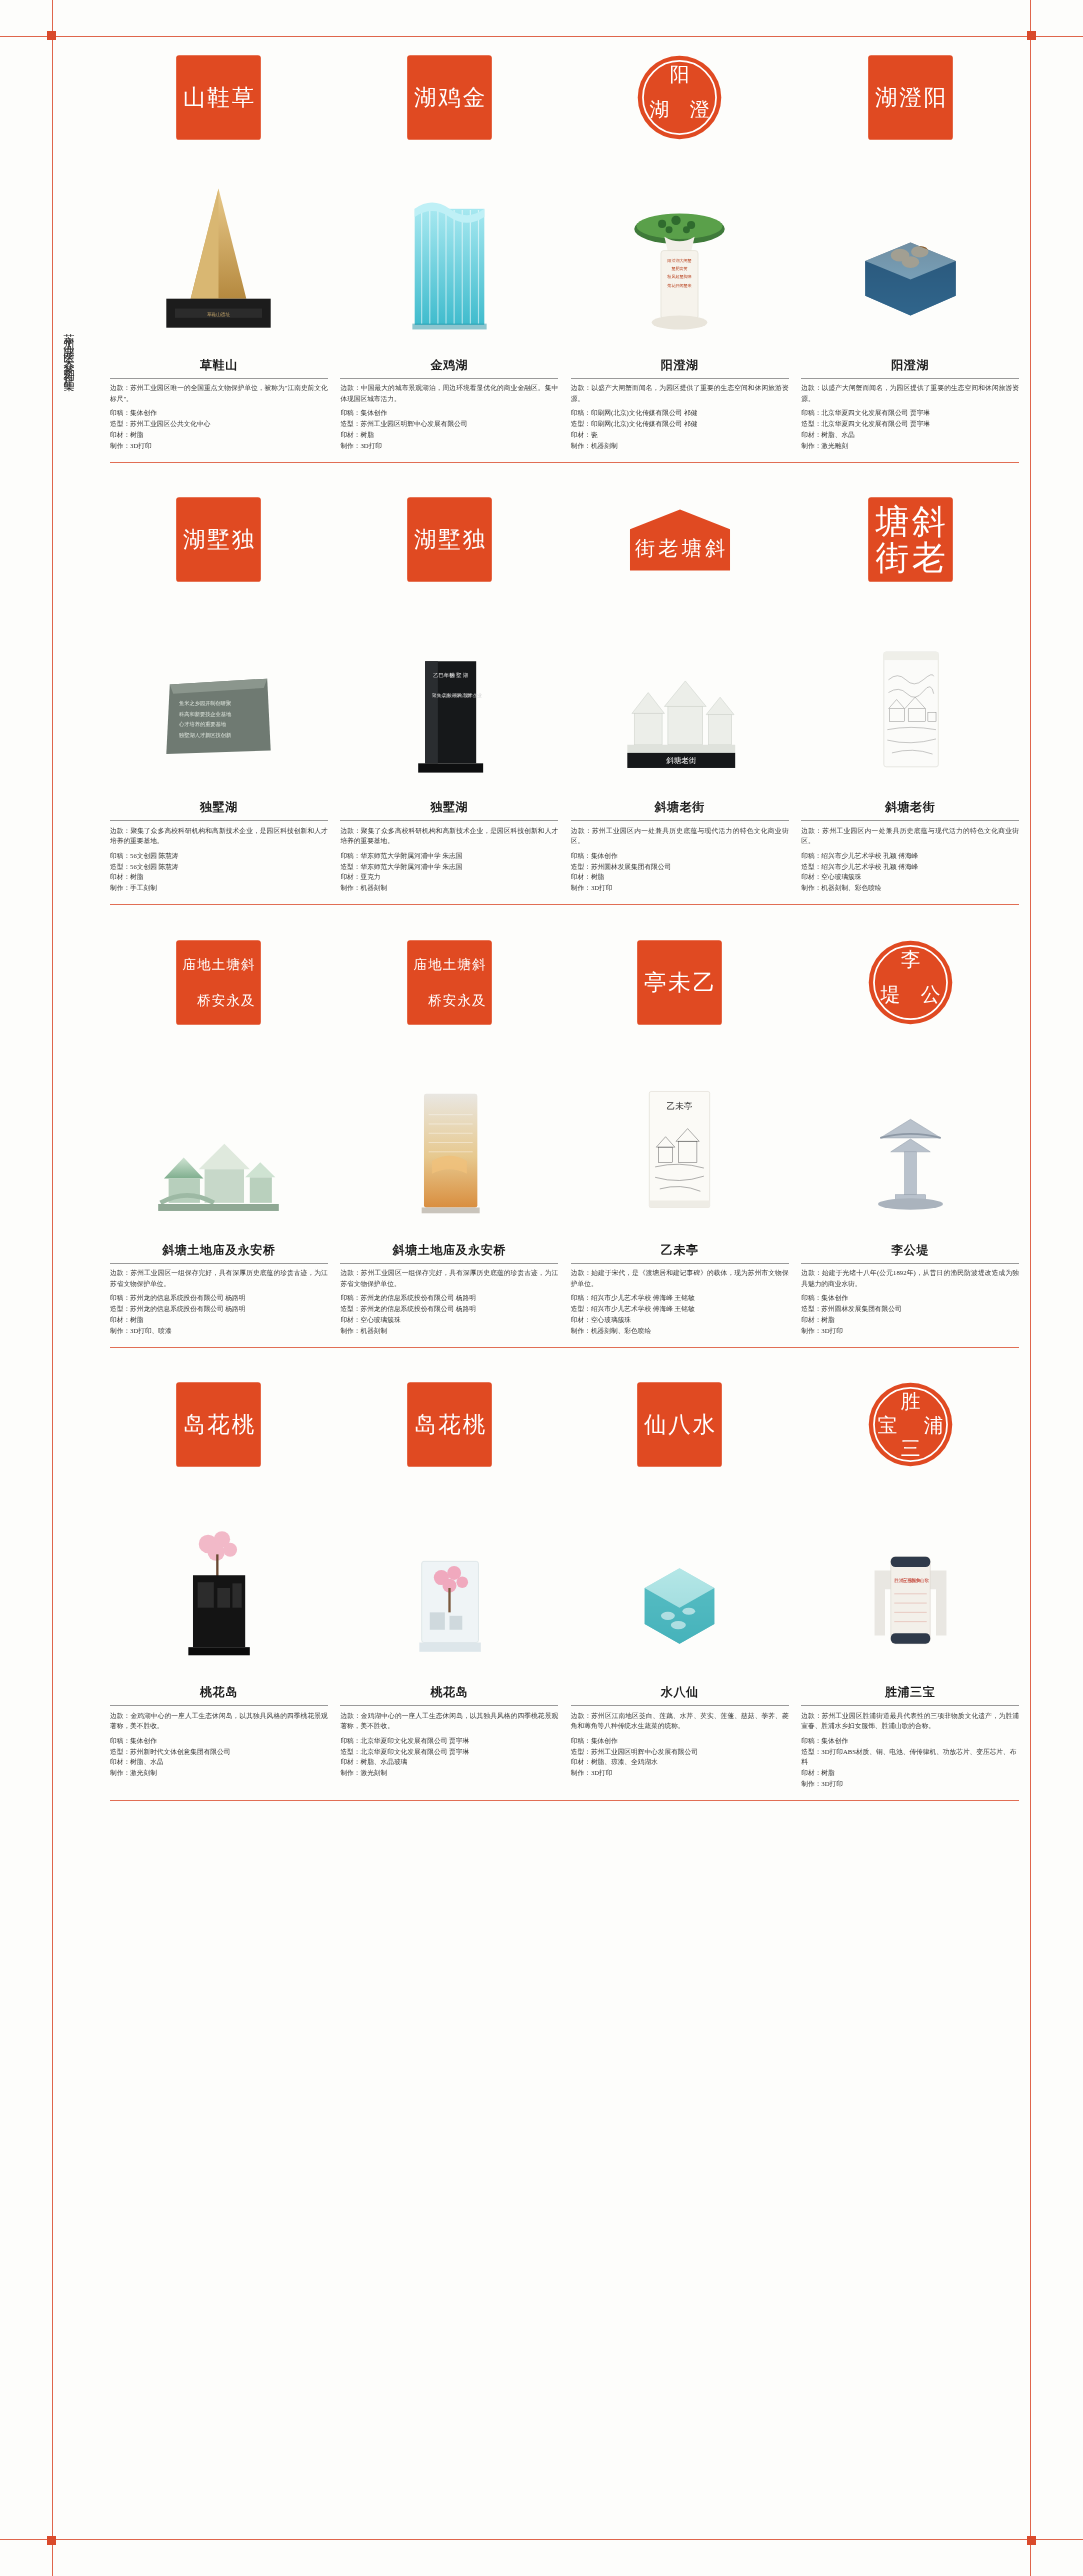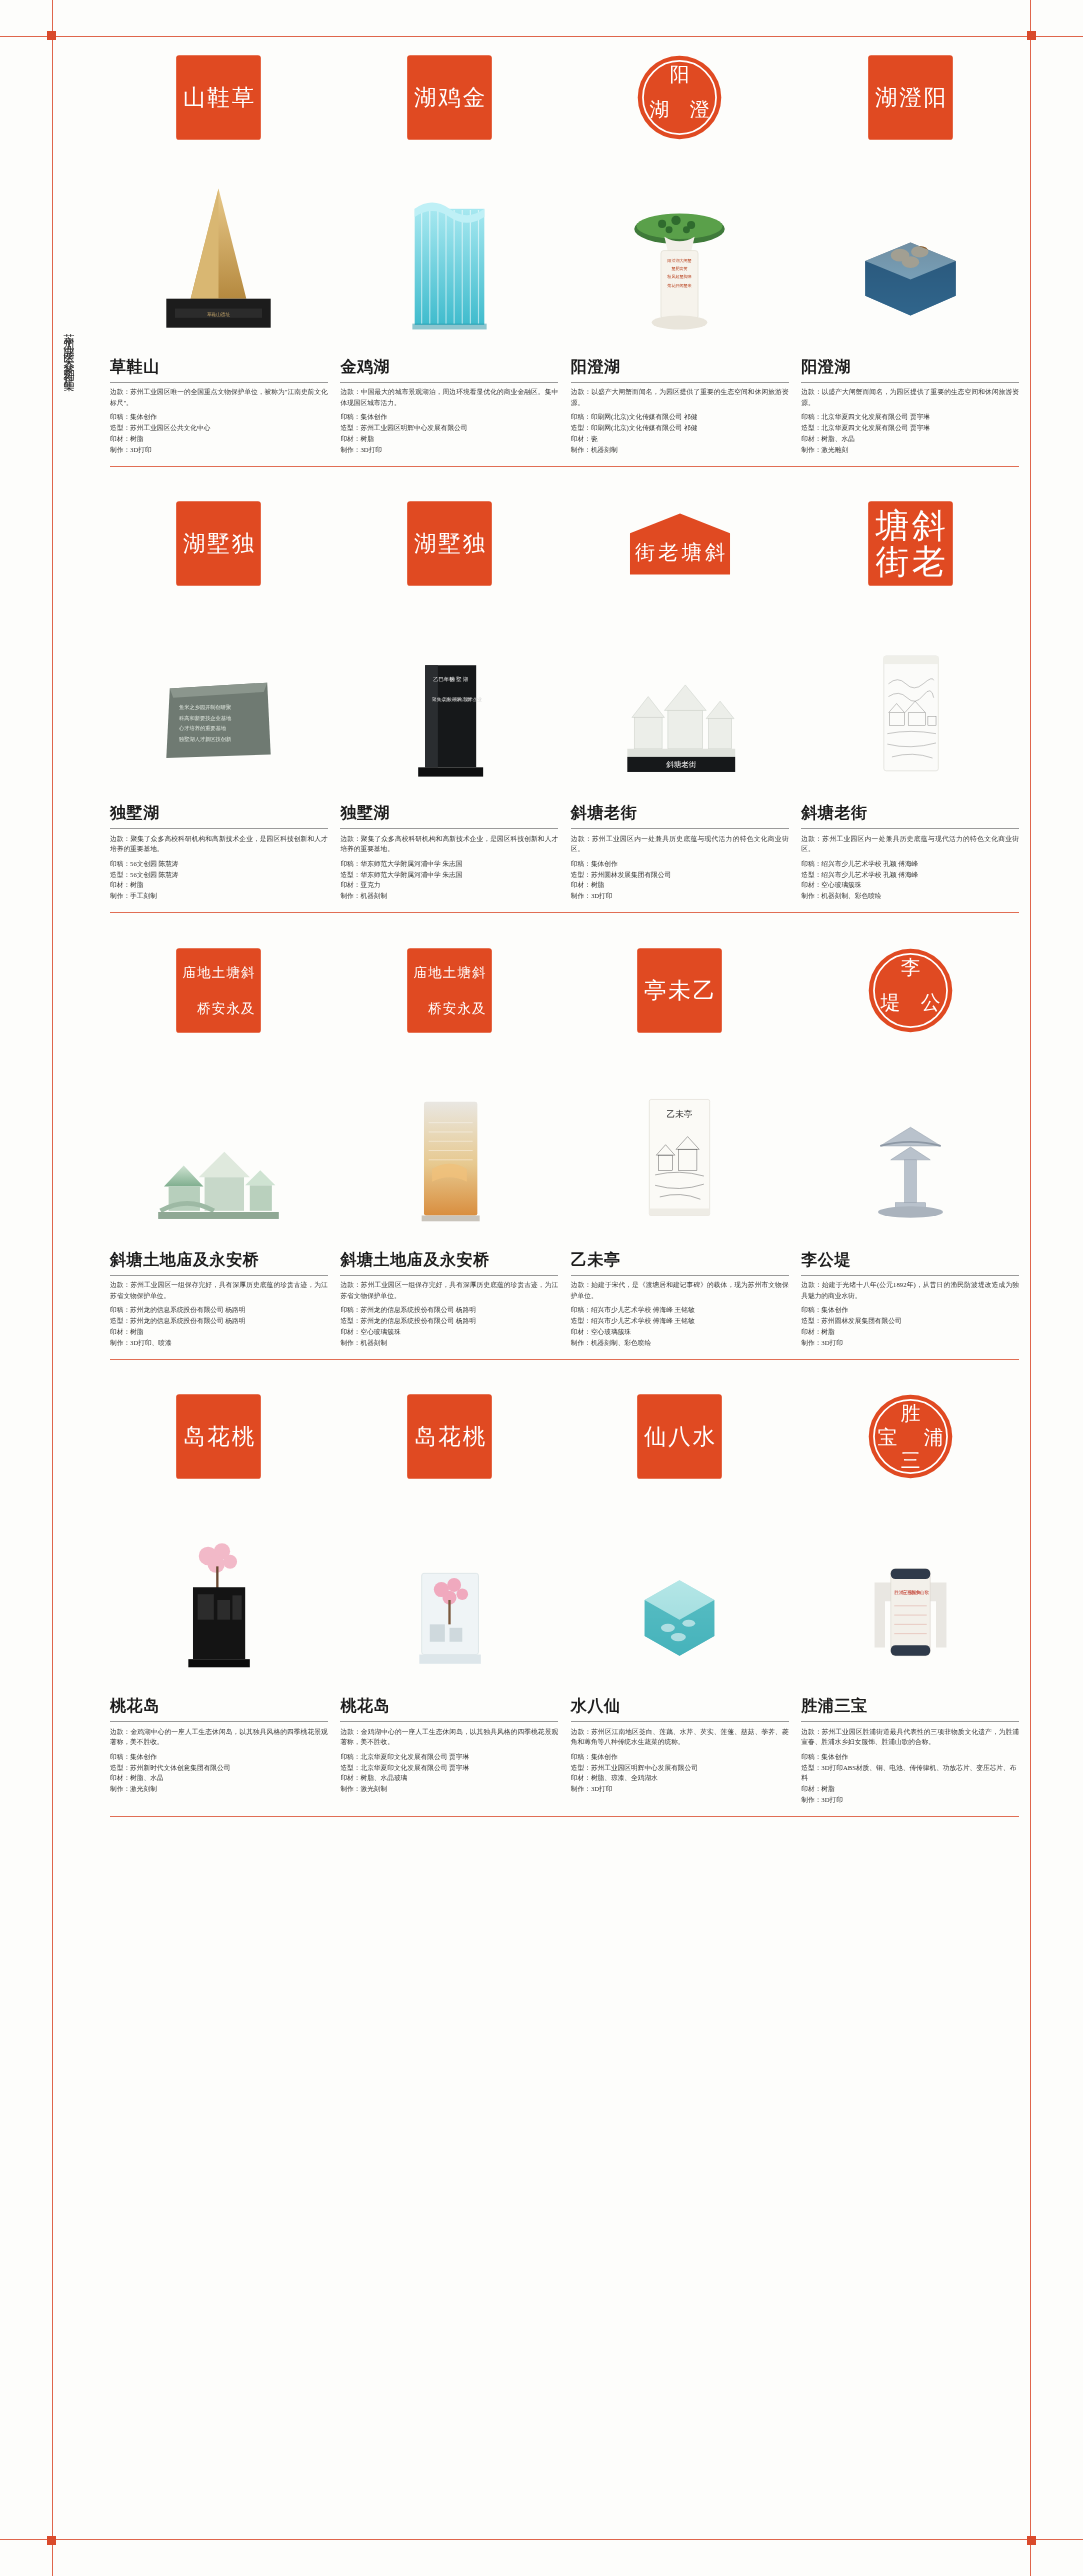--- a/index.html
+++ b/index.html
@@ -103,26 +103,27 @@
   .photo {
     height: 185px;
     display: flex;
     align-items: flex-end;
     justify-content: center;
     margin-bottom: 9.3px;
   }
   .photo svg { display: block; }
 
   .title {
-    font-size: 16px;
+    font-size: 12px;
     font-weight: bold;
     color: #1d1d1d;
     margin-bottom: 4px;
     font-family: "Liberation Serif", serif;
     letter-spacing: 0.6px;
+    text-align: center;
   }
   .title-underline {
     height: 0.6px;
     background: #9a9a9a;
     margin-bottom: 4.6px;
   }
   .desc {
     font-size: 6.7px;
     line-height: 1.62;
     color: #333;

